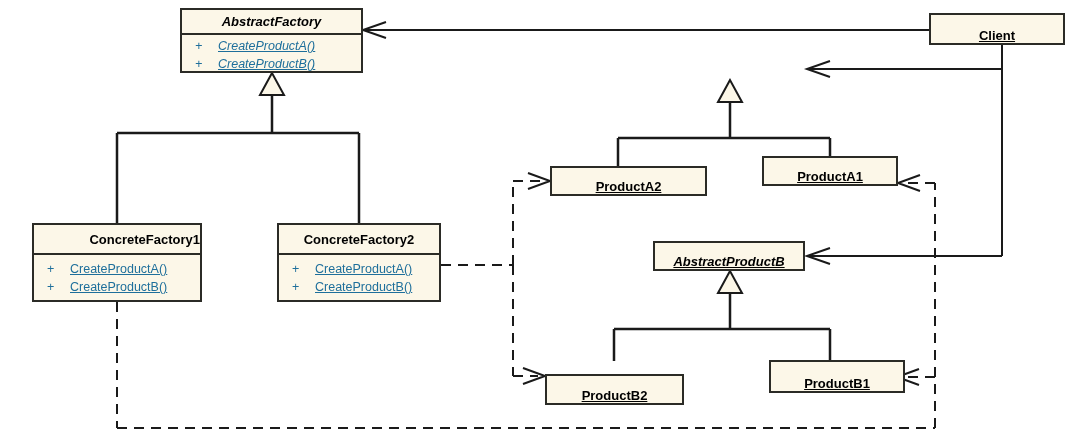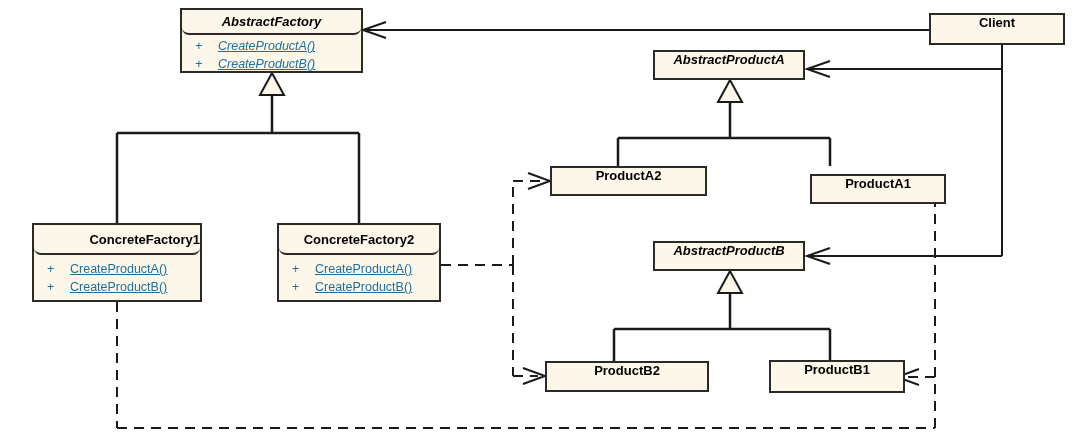--- a/index.html
+++ b/index.html
@@ -10,23 +10,23 @@
   #connector-layer{position:absolute;left:0;top:0;z-index:0;}
   .cls{
     position:absolute;z-index:1;box-sizing:border-box;
     background:#FCF7E8;border:2px solid #2B2B26;
     color:#000;
   }
   .cls .hd{
     font-weight:bold;font-size:13px;text-align:center;
     display:flex;align-items:center;justify-content:center;
   }
-  .cls.two .hd{border-bottom:2px solid #2B2B26;border-radius:7px;}
+  .cls.two .hd{border-bottom:2px solid #2B2B26;}
   .it{font-style:italic;}
-  .single{display:flex;align-items:flex-start;justify-content:center;}
+  .single{display:flex;align-items:flex-end;justify-content:center;text-decoration:underline;}
   .single .hd{width:100%;}
   .body{padding-top:5px;}
   .mrow{display:flex;font-size:12.5px;color:#1E6F9B;line-height:18px;}
   .mrow .vis{margin-left:13px;width:23px;}
   .mrow .sig{white-space:nowrap;text-decoration:underline;}
 </style>
 </head>
 <body>
 
 <div style="position:absolute;left:0;top:0;width:1084px;height:445px;">
@@ -96,33 +96,28 @@
     </div>
   </div>
 </div>
 
 <div class="cls single" style="left:929px;top:13px;width:136px;height:32px;">
   <div class="hd">
     <span>Client</span>
   </div>
 </div>
 
-<div class="cls single" style="left:653px;top:50px;width:152px;height:30px;">
-  <div class="hd it">
-    <span>AbstractProductA</span>
-  </div>
-</div>
 
 <div class="cls single" style="left:550px;top:166px;width:157px;height:30px;">
   <div class="hd">
     <span>ProductA2</span>
   </div>
 </div>
 
-<div class="cls single" style="left:762px;top:174px;width:136px;height:30px;margin-left:48px;">
+<div class="cls single" style="left:762px;top:156px;width:136px;height:30px;">
   <div class="hd">
     <span>ProductA1</span>
   </div>
 </div>
 
 <div class="cls two" style="left:32px;top:223px;width:170px;height:79px;">
   <div class="hd" style="height:28px;justify-content:flex-end;">
     <span>ConcreteFactory1</span>
   </div>
   <div class="body">
@@ -152,21 +147,21 @@
     </div>
   </div>
 </div>
 
 <div class="cls single" style="left:653px;top:241px;width:152px;height:30px;">
   <div class="hd it">
     <span>AbstractProductB</span>
   </div>
 </div>
 
-<div class="cls single" style="left:545px;top:361px;width:164px;height:31px;">
+<div class="cls single" style="left:545px;top:374px;width:139px;height:31px;">
   <div class="hd">
     <span>ProductB2</span>
   </div>
 </div>
 
 <div class="cls single" style="left:761px;top:360px;width:136px;height:33px;margin-left:8px;">
   <div class="hd">
     <span>ProductB1</span>
   </div>
 </div>

